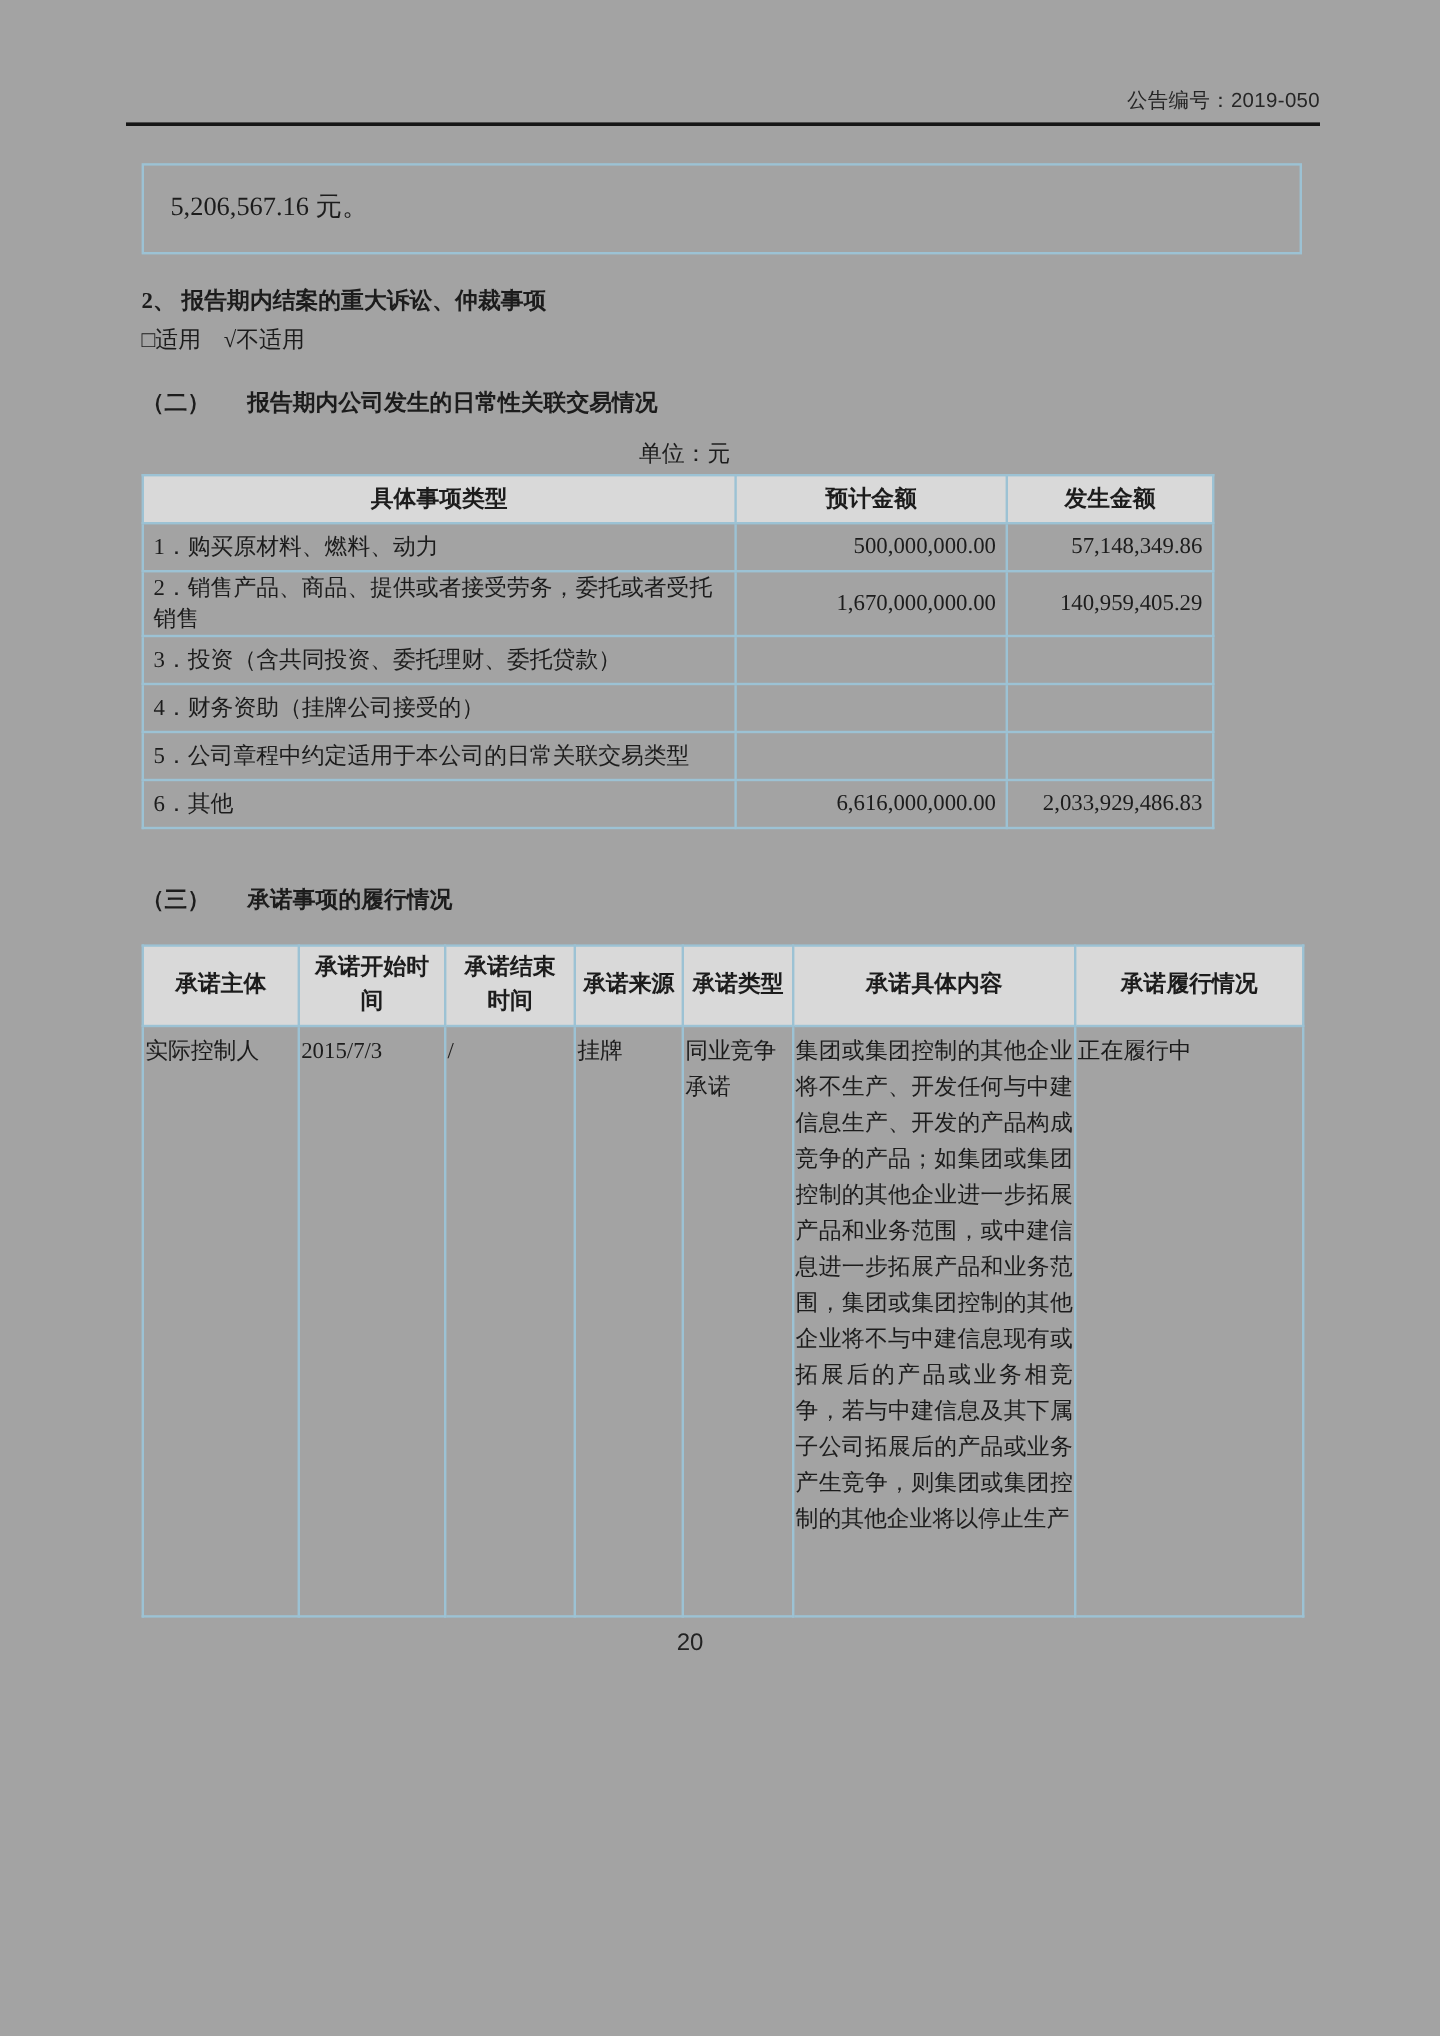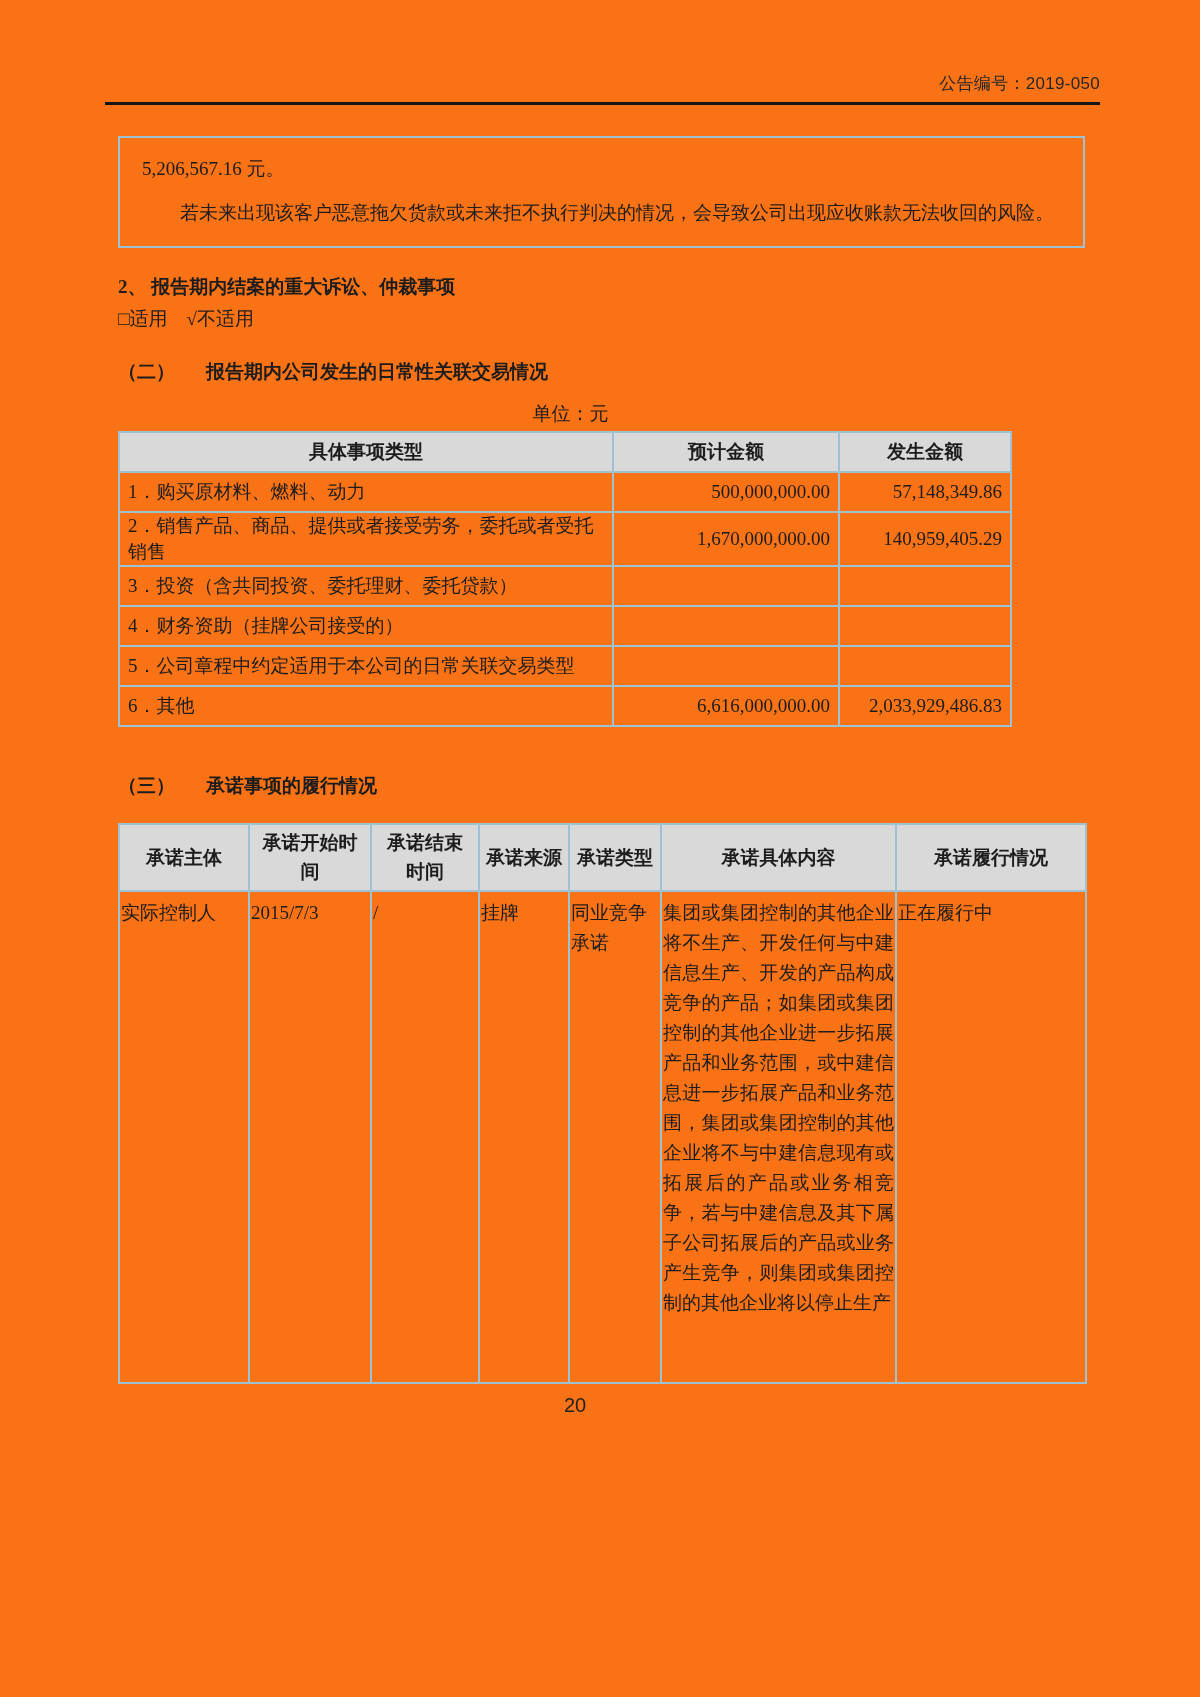--- a/index.html
+++ b/index.html
@@ -1,34 +1,34 @@
 <!DOCTYPE html>
 <html><head>
 <meta charset="utf-8">
 <style>
   * { margin:0; padding:0; box-sizing:border-box; }
   html,body { background:#ffffff; }
   .page {
-    width:1200px; height:1697px; margin:0 auto; background:#f97316;
+    width:1200px; height:1697px; margin:0 auto; background:#a3a3a3;
     position:relative; overflow:hidden; color:#1c1c1c;
     font-family:"Liberation Serif","DejaVu Serif",serif;
   }
   .content { padding:72px 100px 0 105px; }
 
   
   .announce-line {
     text-align:right; font-family:"Liberation Sans","DejaVu Sans",sans-serif;
     font-size:17px; color:#262626; letter-spacing:.3px;
   }
   .header-rule { border:none; border-top:3px solid #161616; margin-top:7px; }
 
   
   .lit-box {
     margin:31px 15px 0 13px; border:2px solid #9cc2d4;
-    padding:9px 22px 12px 22px; font-size:19px; line-height:2.3;
+    padding:9px 22px 12px 22px; font-size:22px; line-height:2.3;
   }
   .lit-box p { text-align:justify; }
   .lit-box p.indent { text-indent:2em; }
 
   
   .h-num  { font-weight:bold; font-size:19px; margin:26px 0 0 13px; }
   .applic { font-size:19px; margin:6px 0 0 13px; }
   .h-sub  { font-weight:bold; font-size:19px; margin:27px 0 0 13px; }
   .h-sub .lbl { display:inline-block; min-width:88px; }
 
@@ -73,21 +73,20 @@
 <body>
 
 <div class="page">
   <div class="content">
 
     <div class="announce-line">公告编号：2019-050</div>
     <hr class="header-rule">
 
     <div class="lit-box" id="lit-box">
         <p>5,206,567.16 元。</p>
-        <p class="indent">若未来出现该客户恶意拖欠货款或未来拒不执行判决的情况，会导致公司出现应收账款无法收回的风险。</p>
       </div>
 
     <div class="h-num">2、 报告期内结案的重大诉讼、仲裁事项</div>
     <div class="applic">□适用　√不适用</div>
 
     <div class="h-sub">
       <span class="lbl">（二）</span><span>报告期内公司发生的日常性关联交易情况</span>
     </div>
 
     <div class="unit-label">单位：元</div>

